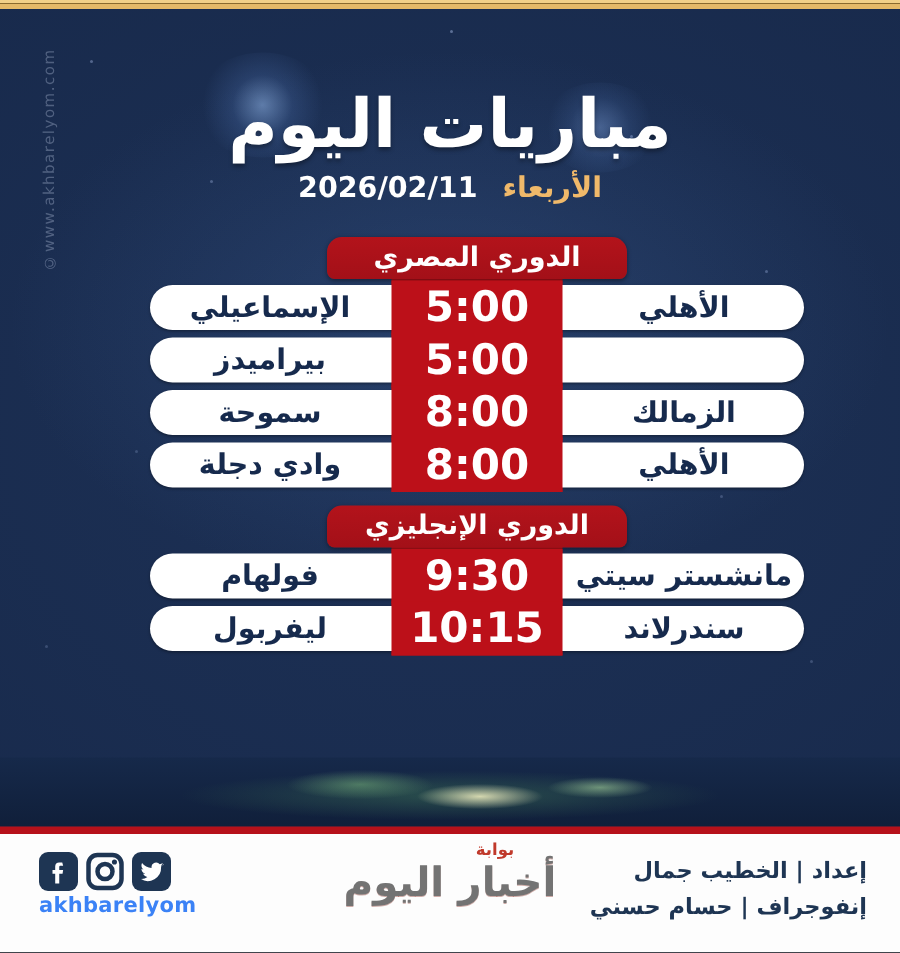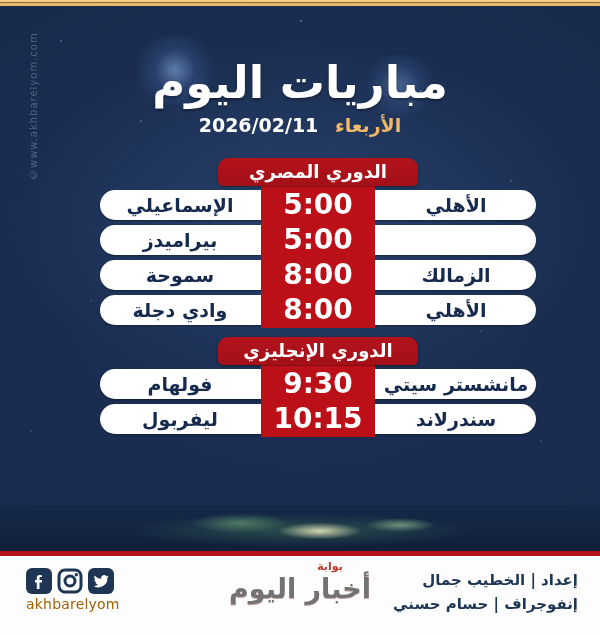--- a/index.html
+++ b/index.html
@@ -69,21 +69,21 @@
       radial-gradient(ellipse 50px 10px at 400px 20px, rgba(190,240,170,.5), rgba(0,0,0,0) 70%),
       radial-gradient(ellipse 70px 14px at 240px 18px, rgba(150,220,140,.4), rgba(0,0,0,0) 70%),
       radial-gradient(ellipse 240px 22px at 50% 55%, rgba(70,130,90,.45), rgba(0,0,0,0) 75%),
       linear-gradient(#16294a,#101f3a);}
   .red-line{position:absolute;top:551px;left:0;right:0;height:5px;background:#b6111a;}
 
   .footer{position:absolute;top:556px;left:0;right:0;height:79px;background:#fdfdfd;}
   .social{position:absolute;left:26px;top:12px;width:110px;text-align:left;}
   .social .icons{display:flex;gap:5px;}
   .social svg{display:block;}
-  .handle{margin-top:2px;color:#a16207;font-size:14px;font-weight:normal;letter-spacing:.2px;}
+  .handle{margin-top:2px;color:#3b82f6;font-size:14px;font-weight:bold;letter-spacing:.2px;}
   .brand{position:absolute;left:0;right:0;top:4px;text-align:center;}
   .brand .top{display:block;color:#c0392b;font-size:11px;font-weight:bold;direction:rtl;
     margin-right:-60px;}
   .brand .name{display:block;color:#737373;font-size:27px;font-weight:bold;direction:rtl;
     font-family:"DejaVu Serif","DejaVu Sans",serif;text-shadow:0 1px 0 rgba(120,20,10,.35);}
   .credits{position:absolute;right:22px;top:12px;text-align:right;direction:rtl;
     color:#1e3553;font-weight:bold;font-size:15px;line-height:24px;}
 </style>
 </head>
 <body>

